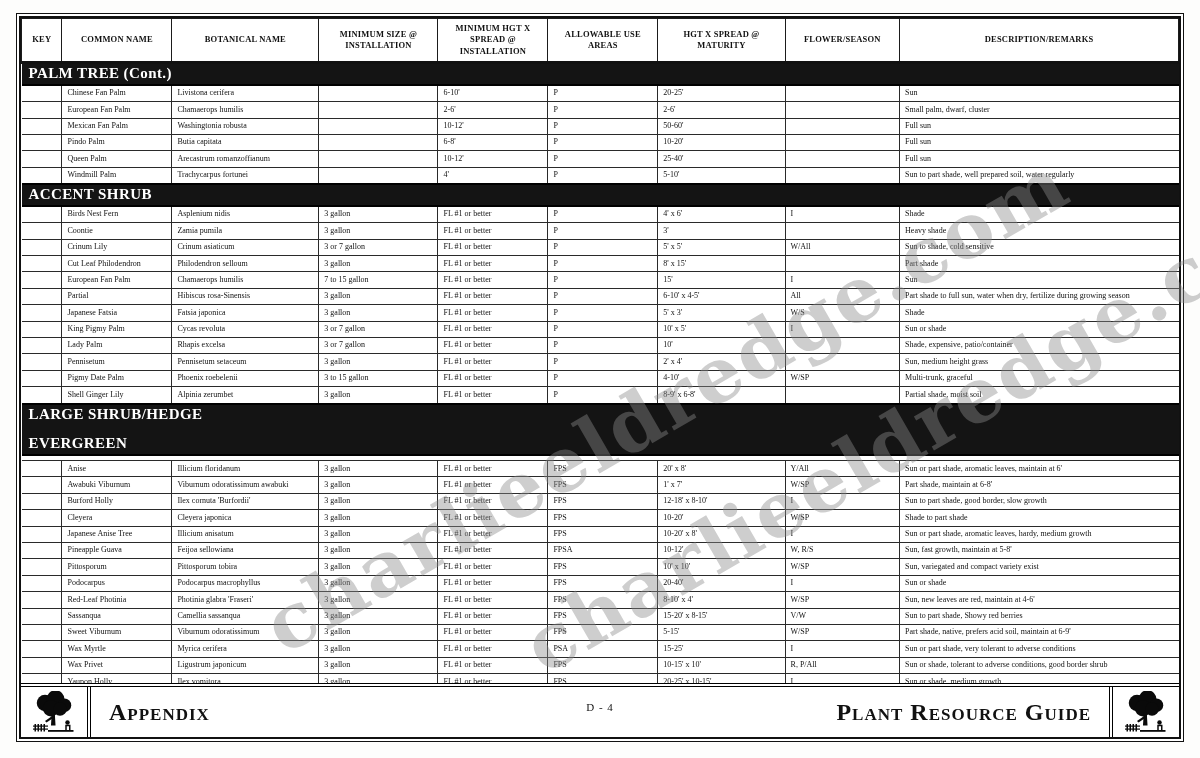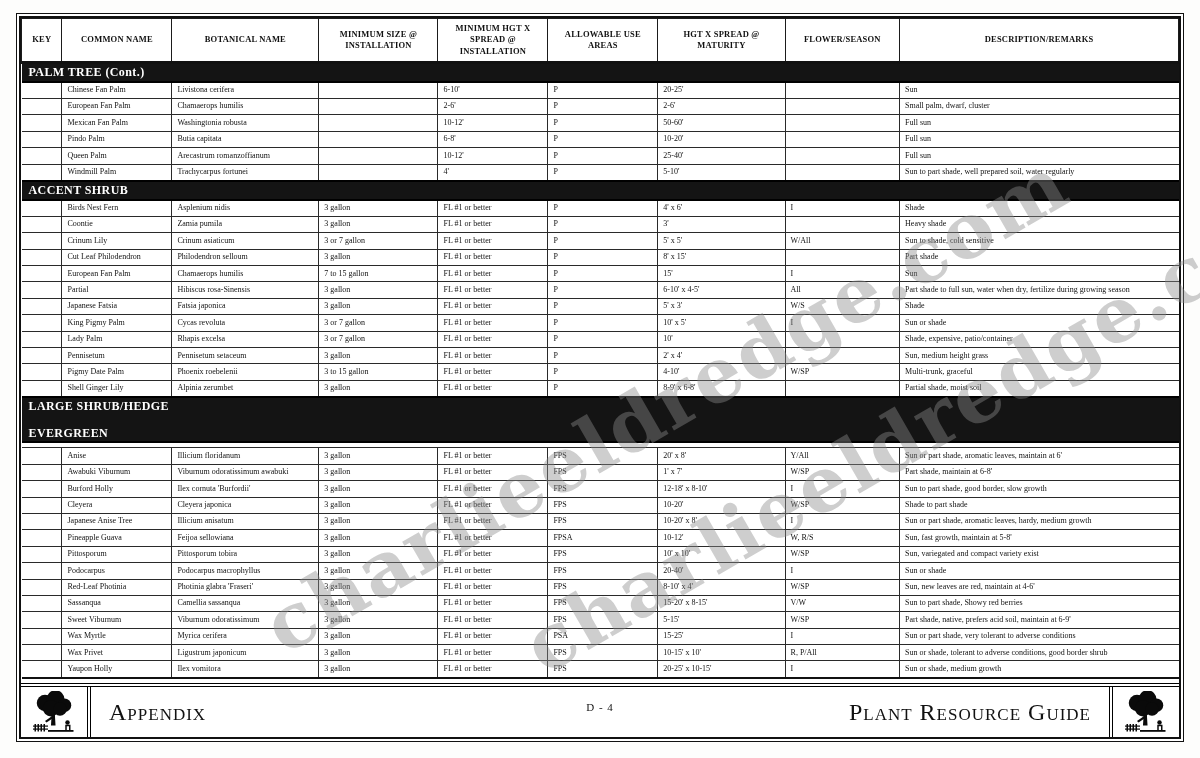--- a/index.html
+++ b/index.html
@@ -24,21 +24,21 @@
     border:1px solid #1b1b1b;border-bottom:3px solid #111;
     font-size:8.5px;font-weight:bold;text-align:center;vertical-align:middle;
     padding:4px 3px;height:34px;line-height:1.3;letter-spacing:.2px;background:#fff;
   }
   td{
     border:1px solid #2a2a2a;font-size:8px;line-height:1.05;
     padding:2px 5px;height:11.4px;vertical-align:middle;background:transparent;
     white-space:nowrap;overflow:hidden;
   }
   tr.section-row td{
-    background:#141414;color:#fff;font-weight:bold;font-size:12px;
+    background:#141414;color:#fff;font-weight:bold;font-size:15px;
     letter-spacing:.4px;padding:2px 7px;border:1px solid #000;
     border-top:2px solid #000;border-bottom:2px solid #000;white-space:normal;
   }
   tr.section-row .sub{display:block;margin-top:14px;}
   tr.spacer td{border:0;height:4px;padding:0;background:#fff;}
   tbody tr td:first-child{border-left:0;}
   tbody tr td:last-child{border-right:0;}
   table{border-bottom:2px solid #111;}
 
   
@@ -55,21 +55,21 @@
   .footer{
     height:50px;border-top:4px double #000;display:flex;align-items:stretch;background:#fff;
   }
   .logo-box{
     width:62px;display:flex;align-items:center;justify-content:center;padding:2px;
   }
   .logo-box.left{border-right:4px double #000;}
   .logo-box.right{border-left:4px double #000;}
   .footer-main{flex:1;display:flex;align-items:center;position:relative;padding:0 18px;}
   .footer-title{
-    font-variant:small-caps;font-weight:normal;font-size:24px;letter-spacing:1px;line-height:1;
+    font-variant:small-caps;font-weight:bold;font-size:24px;letter-spacing:1px;line-height:1;
   }
   .footer-title.right{margin-left:auto;}
   .page-num{
     position:absolute;left:50%;top:14px;transform:translateX(-50%);
     font-size:11px;font-weight:normal;letter-spacing:1px;
   }
   svg.tree{width:46px;height:42px;display:block;}
 </style>
 </head>
 <body>

